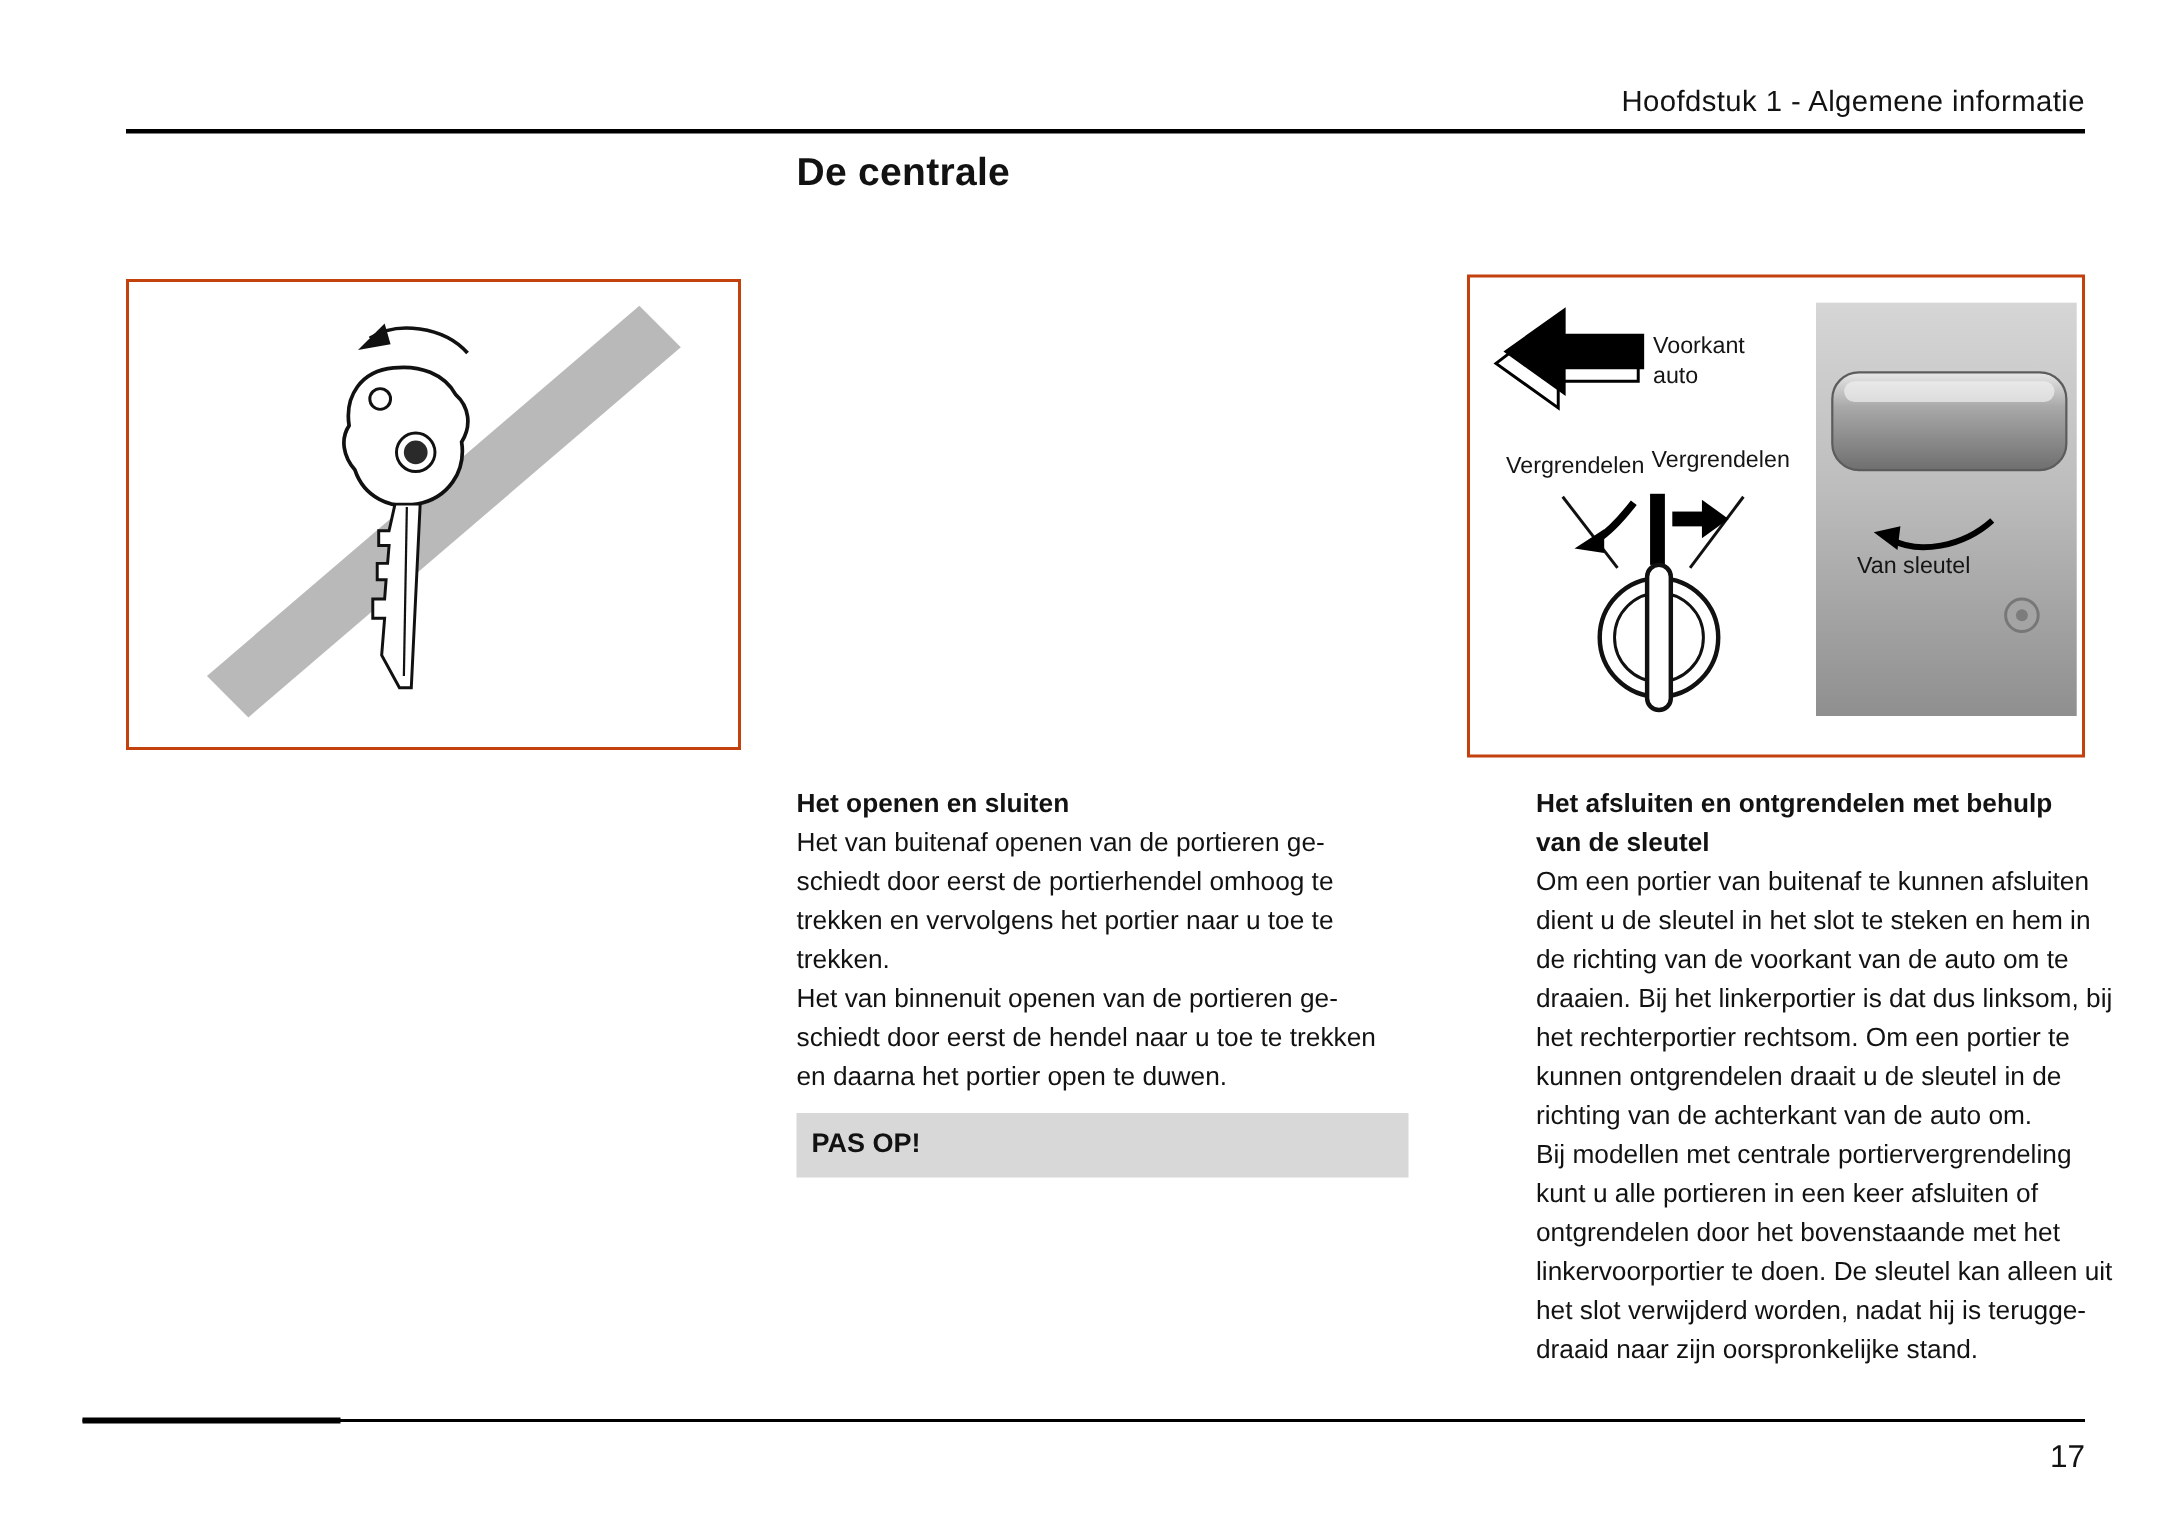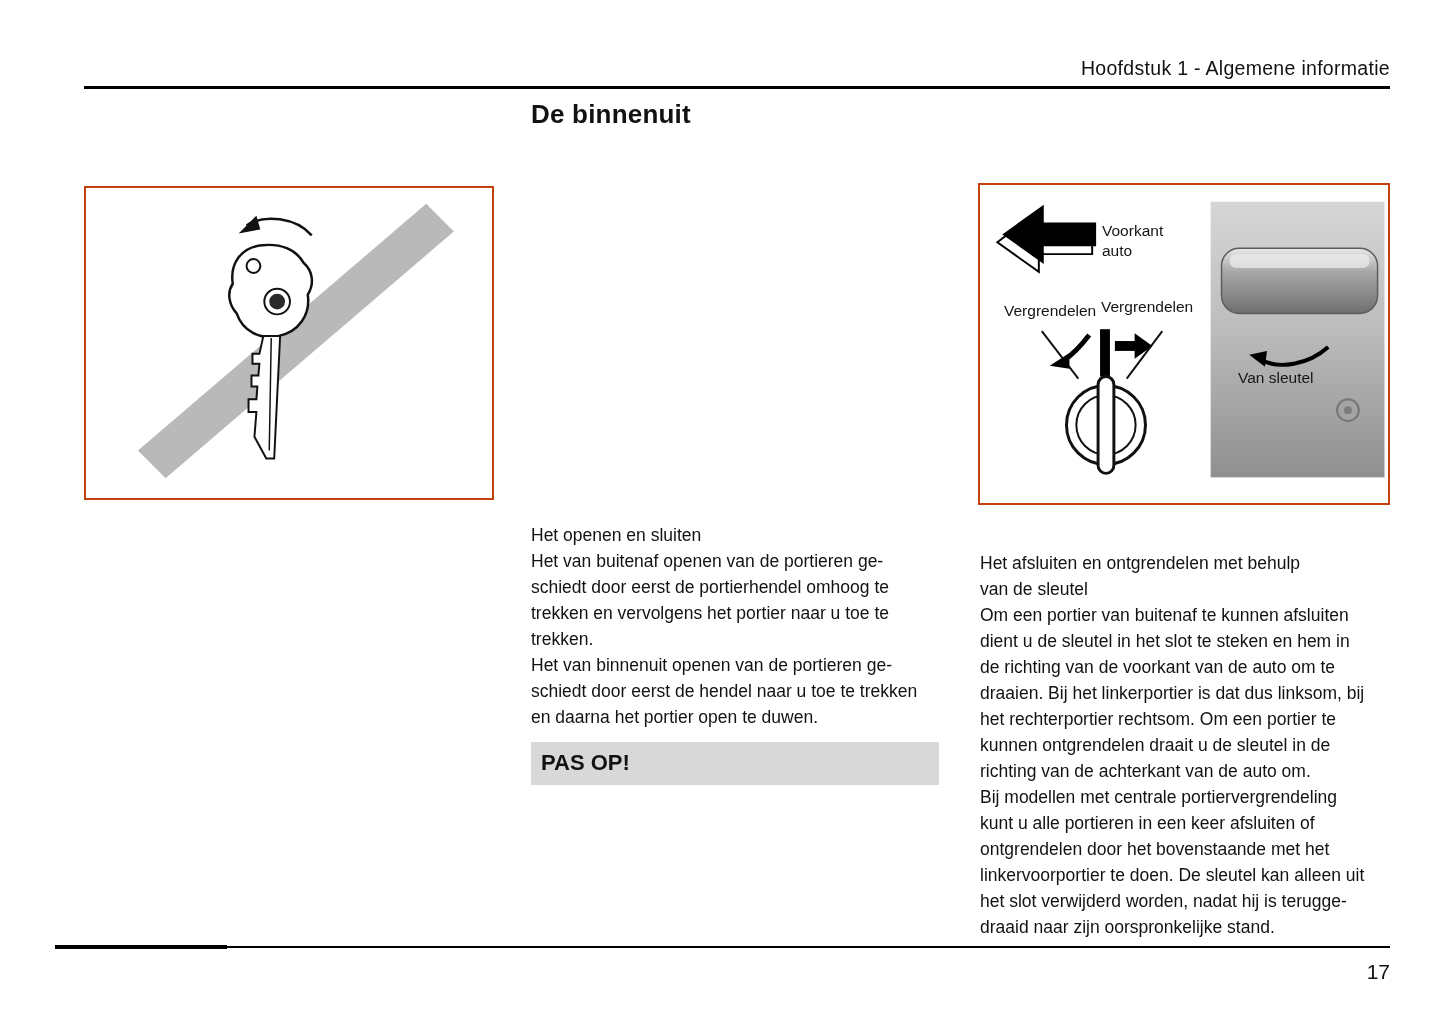--- a/index.html
+++ b/index.html
@@ -37,29 +37,29 @@
     position: absolute; font-size: 15.5px; color: #151515;
     white-space: pre-line; line-height: 20px;
   }
   .lbl-front   { left: 122px; top: 36px; }
   .lbl-lock    { left: 24px;  top: 116px; }
   .lbl-unlock  { left: 121px; top: 112px; }
   .lbl-outside { left: 258px; top: 183px; }
 
   .col { position: absolute; font-size: 17.5px; line-height: 26px; }
   .col-middle { left: 531px; top: 522px; width: 416px; }
-  .col-right  { left: 980px; top: 522px; width: 414px; margin-top: 28px; }
-  .col-heading { font-weight: normal; white-space: pre-line; }
+  .col-right  { left: 1024px; top: 522px; width: 414px; }
+  .col-heading { font-weight: bold; white-space: pre-line; }
   .col-body { white-space: pre-line; }
 
   .warning-box {
     position: absolute; left: 531px; top: 742px; width: 408px;
     background: #d8d8d8;
     padding: 7px 10px 9px 10px;
-    font-size: 22px; line-height: 27px; font-weight: bold;
+    font-size: 18px; line-height: 27px; font-weight: bold;
   }
   .warning-text { white-space: pre-line; }
 
   .footer-rule {
     position: absolute; top: 946px; left: 55px; width: 1335px; height: 2px;
     background: #000;
   }
   .footer-rule-left {
     position: absolute; top: 945px; left: 55px; width: 172px; height: 4px;
     background: #000;
@@ -71,21 +71,21 @@
   }
 </style>
 </head>
 <body>
 
 <div class="page">
 
   <div class="header-text">Hoofdstuk 1 - Algemene informatie</div>
   <div class="header-rule"></div>
 
-  <div class="page-title">De binnenuit</div>
+  <div class="page-title">De centrale</div>
 
   <div class="figure figure-left">
     <svg viewBox="0 0 410 314">
 
       <polygon points="52,266 344,16 372,44 80,294" fill="#b9b9b9"></polygon>
 
       <path d="M 228,48 C 212,30 180,26 162,38" fill="none" stroke="#111" stroke-width="2.5"></path>
       <polygon points="154,46 172,28 176,42" fill="#111"></polygon>
 
       <path d="M 178,58 C 156,60 145,77 148,97 C 142,106 144,118 152,127 C 158,145 176,154 194,150 C 215,146 227,128 224,108 C 231,97 229,84 220,76 C 212,62 196,56 178,58 Z" fill="#ffffff" stroke="#111" stroke-width="2.5"></path>

